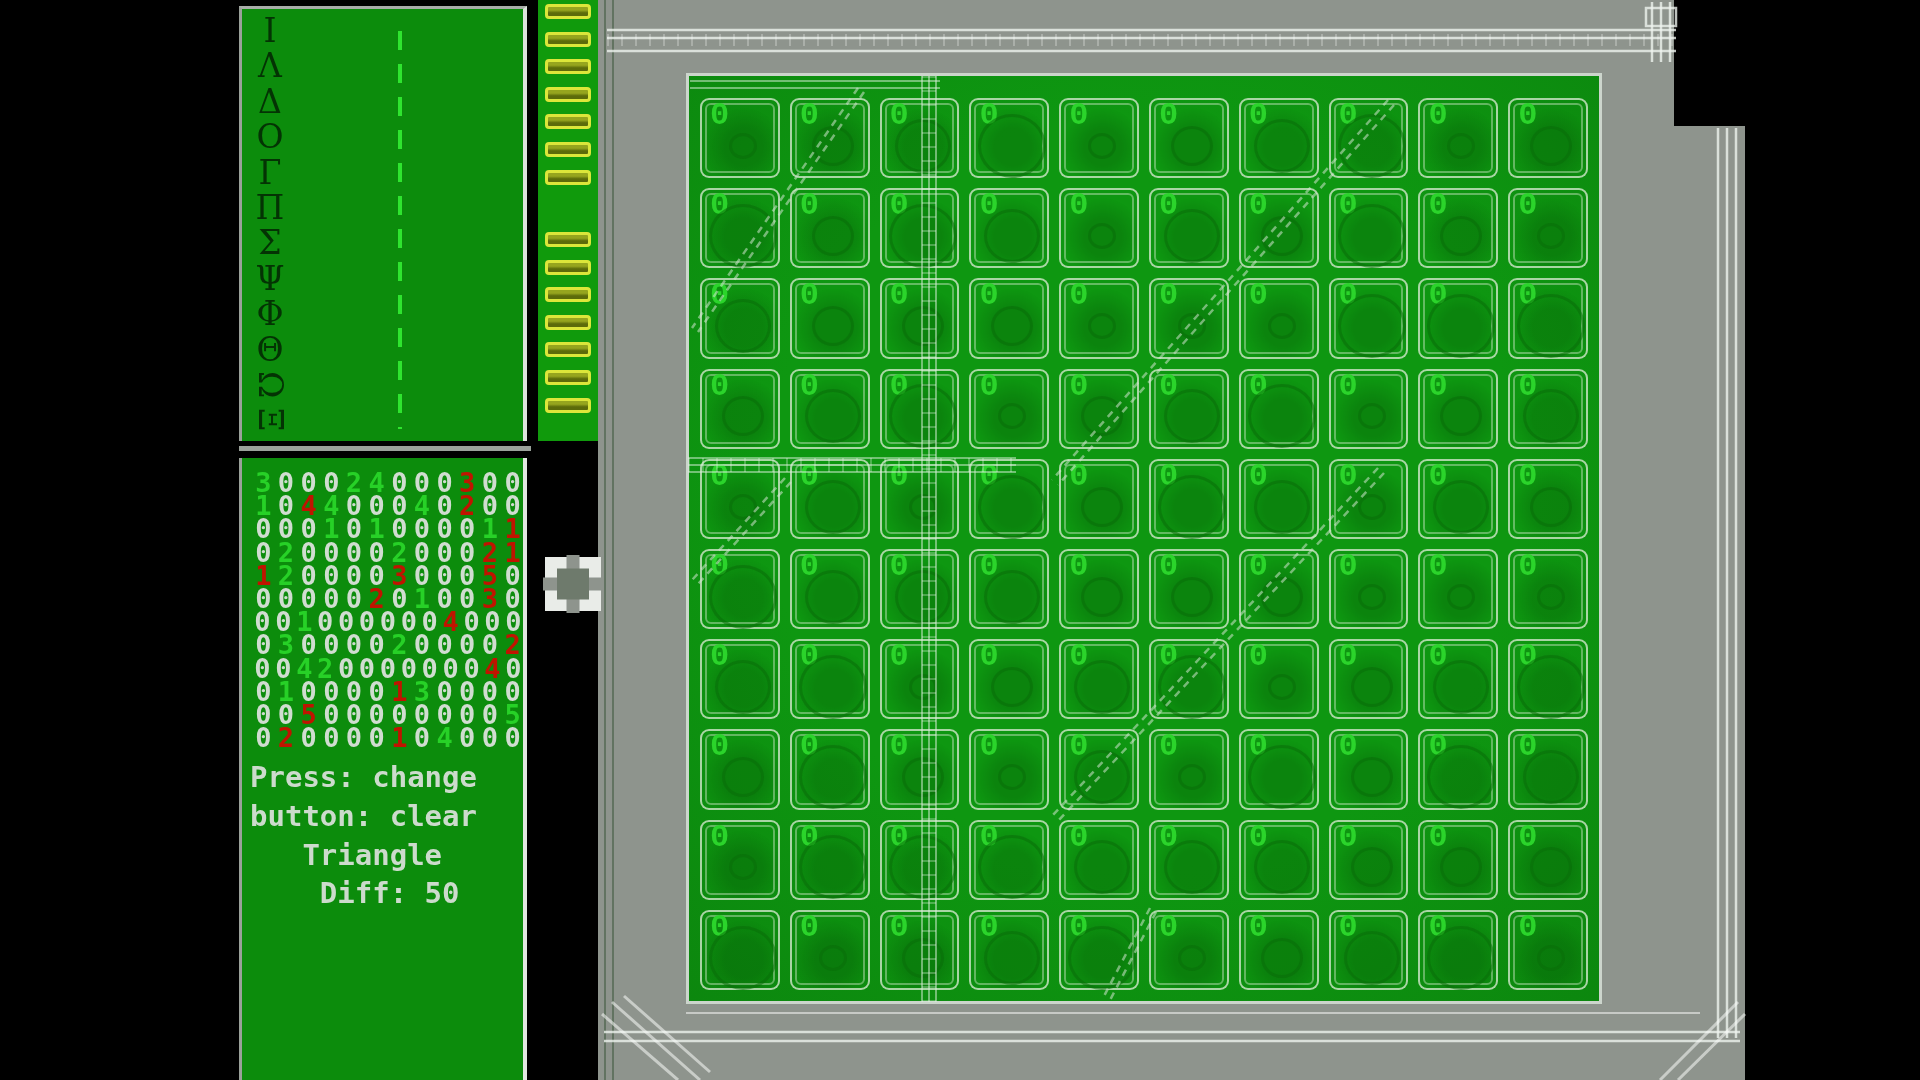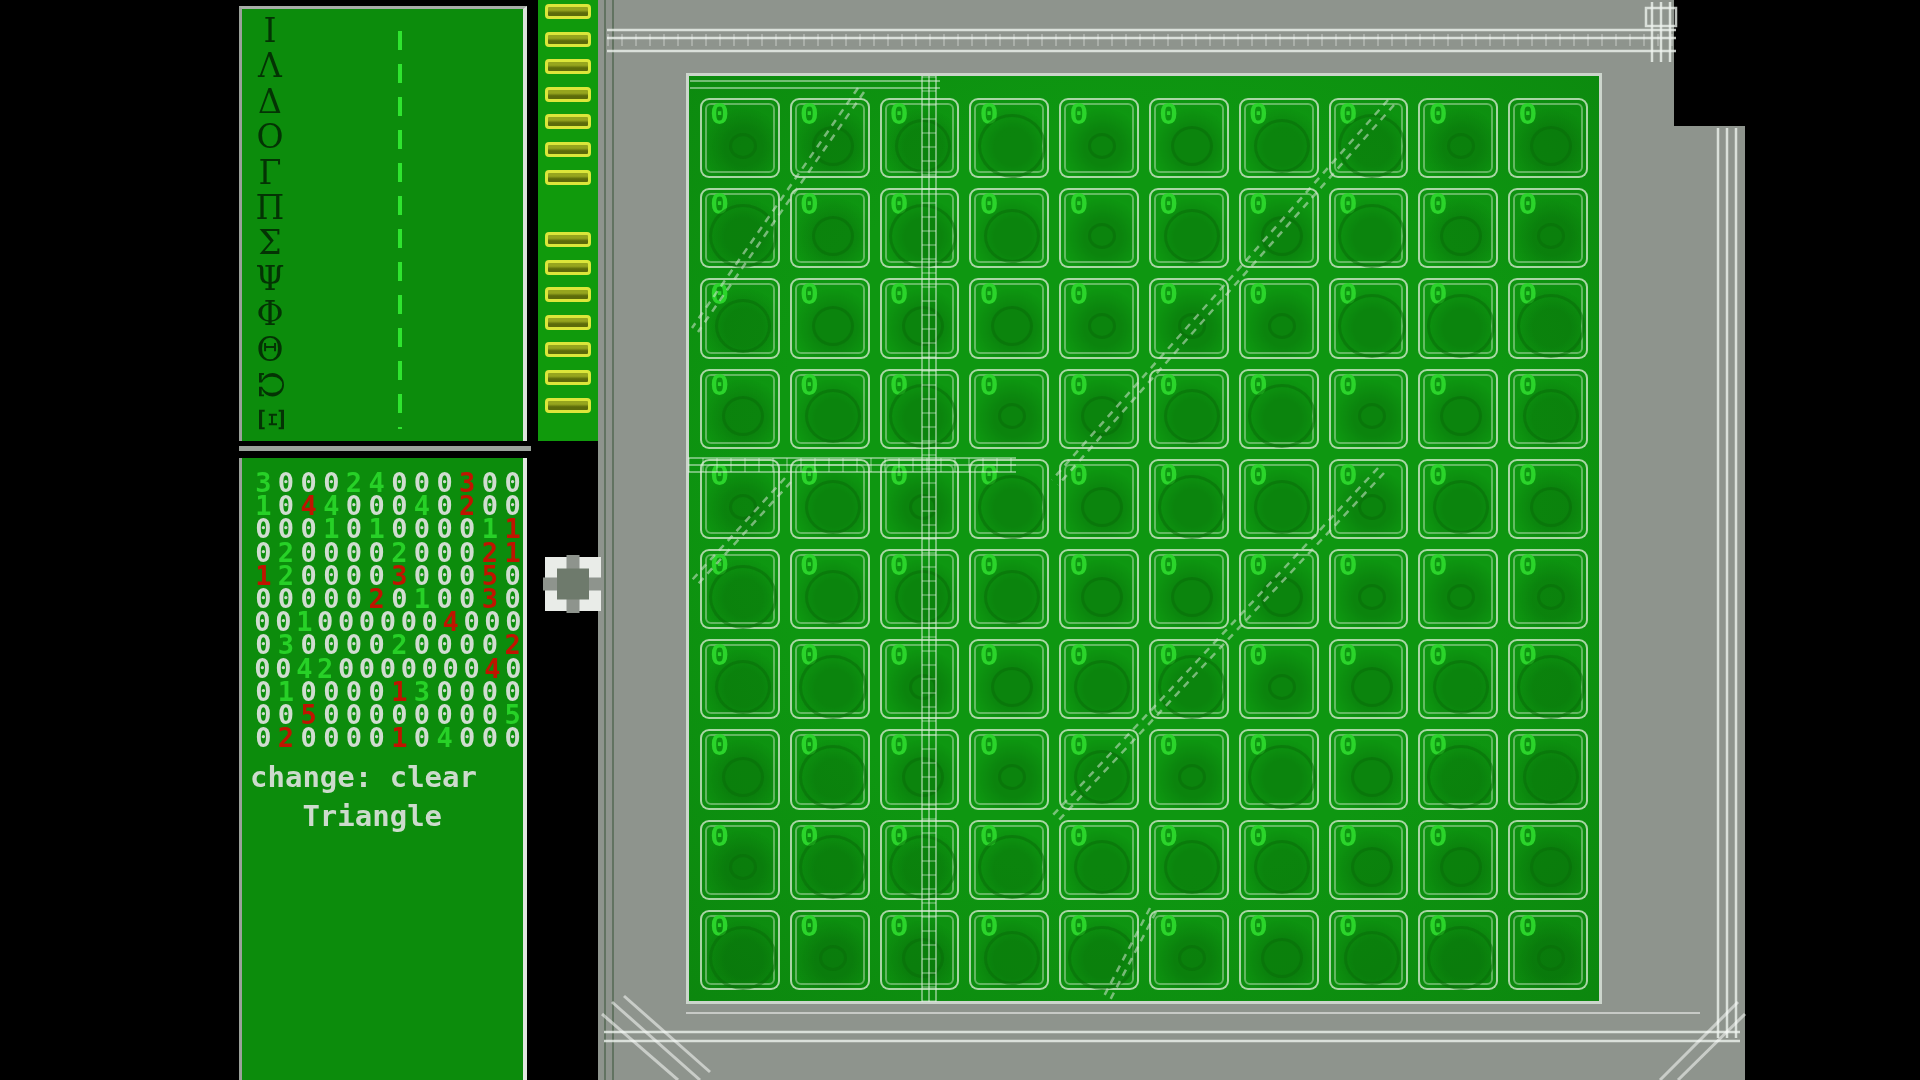--- a/index.html
+++ b/index.html
@@ -254,21 +254,21 @@
           <span class="digit" style="width: 22.67px; color: rgb(208, 221, 208);">0</span>
           <span class="digit" style="width: 22.67px; color: rgb(208, 221, 208);">0</span>
           <span class="digit" style="width: 22.67px; color: rgb(192, 20, 0);">1</span>
           <span class="digit" style="width: 22.67px; color: rgb(208, 221, 208);">0</span>
           <span class="digit" style="width: 22.67px; color: rgb(39, 209, 39);">4</span>
           <span class="digit" style="width: 22.67px; color: rgb(208, 221, 208);">0</span>
           <span class="digit" style="width: 22.67px; color: rgb(208, 221, 208);">0</span>
           <span class="digit" style="width: 22.67px; color: rgb(208, 221, 208);">0</span>
         </div>
       </div>
-    <div class="instructions" id="instructions"><div>change: clear</div><div>   Triangle</div></div>
+    <div class="instructions" id="instructions"><div>Press: change</div><div>button: clear</div><div>   Triangle</div><div>    Diff: 50</div></div>
   </div>
 
   <div class="connector" id="connector">
       <div class="pin" style="top: 4px;"></div>
       <div class="pin" style="top: 31.6px;"></div>
       <div class="pin" style="top: 59.2px;"></div>
       <div class="pin" style="top: 86.8px;"></div>
       <div class="pin" style="top: 114.4px;"></div>
       <div class="pin" style="top: 142px;"></div>
       <div class="pin" style="top: 169.6px;"></div>

